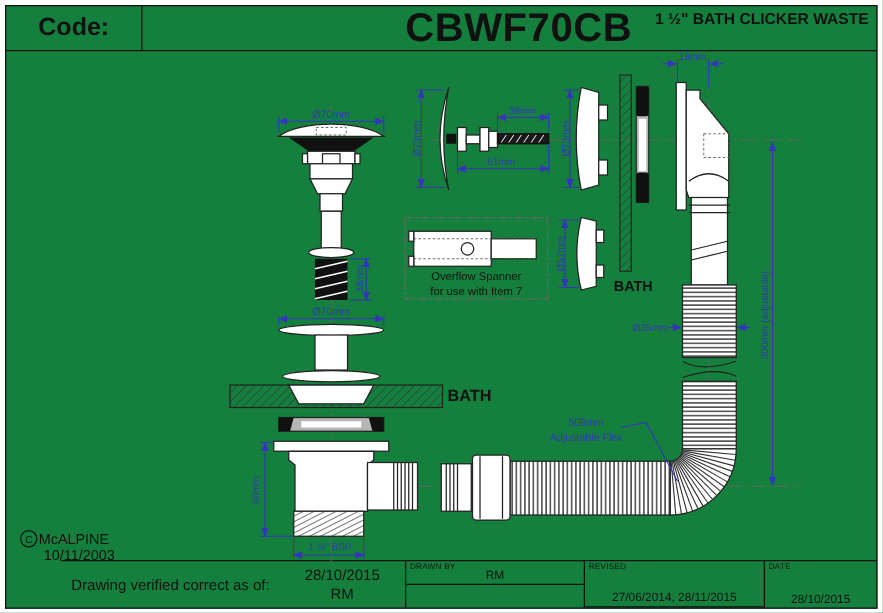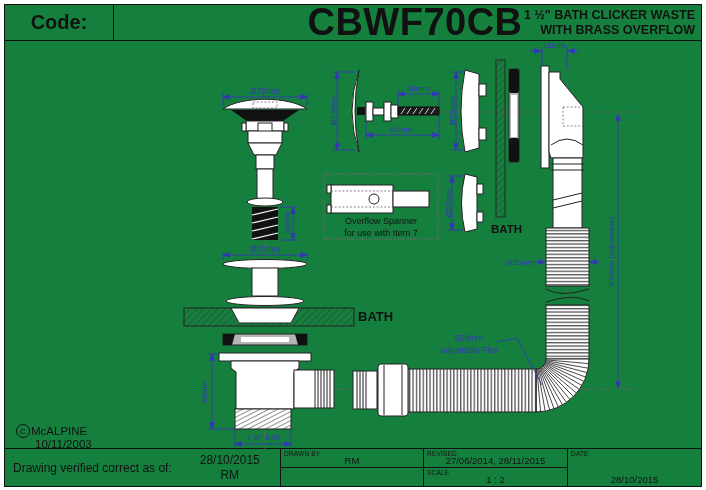--- a/index.html
+++ b/index.html
@@ -3,27 +3,27 @@
 <meta charset="utf-8">
 <style>
   html,body{margin:0;padding:0;background:#fff;width:706px;height:490px;overflow:hidden;
     font-family:"Liberation Sans", sans-serif;}
   .page{position:absolute;left:4px;top:4px;width:696px;height:481px;border:1.6px solid #111;
     display:flex;flex-direction:column;background:#15803d;}
   .hdr{position:relative;height:35px;border-bottom:1.4px solid #111;flex:0 0 auto;}
   .hdr .code-cell{position:absolute;left:0;top:0;bottom:0;width:108px;border-right:1.2px solid #111;
     display:flex;align-items:center;justify-content:center;font-size:20px;font-weight:bold;color:#111;}
   .hdr .code-value{position:absolute;left:260px;top:0;width:300px;height:35px;display:flex;
-    align-items:center;justify-content:center;font-size:38px;font-weight:bold;letter-spacing:.5px;color:#111;}
+    align-items:center;justify-content:center;font-size:32px;font-weight:bold;letter-spacing:.5px;color:#111;}
   .hdr .title-block{position:absolute;right:6px;top:3px;text-align:right;font-size:12.5px;
     font-weight:bold;line-height:1.2;color:#111;}
   .draw{position:relative;flex:1 1 auto;}
   .draw svg{position:absolute;left:0;top:0;}
   .ftr{flex:0 0 auto;height:37px;border-top:1.3px solid #111;display:grid;
-    grid-template-columns:276px 143px 144px 1fr;}
+    grid-template-columns:276px 143px 144px 1fr;margin-left:44px;}
   .fcell{position:relative;border-right:1.2px solid #111;}
   .fcell:last-child{border-right:none;}
   .fcell .rows{display:flex;flex-direction:column;height:100%;}
   .frow{position:relative;flex:1 1 50%;display:flex;align-items:flex-end;justify-content:center;
     padding-bottom:1px;}
   .frow.divided{border-bottom:1px solid #111;}
   .tiny-label{position:absolute;left:3px;top:1px;font-size:6.5px;color:#111;letter-spacing:.2px;}
   .fval{font-size:9.5px;color:#111;}
   .verify-cell{display:flex;align-items:center;}
   .verify-label{font-size:12px;color:#111;padding-left:8px;}
@@ -43,21 +43,20 @@
 </head>
 <body>
 
 <div class="page">
 
   <div class="hdr">
     <div class="code-cell">Code:</div>
     <div class="code-value">CBWF70CB</div>
     <div class="title-block">
       <div>1 ½" BATH CLICKER WASTE</div>
-      <div>WITH BRASS OVERFLOW</div>
     </div>
   </div>
 
   <div class="draw">
   <svg width="696" height="410" viewBox="4 39 696 410">
     <defs>
       <marker id="ar" viewBox="0 0 10 10" refX="9" refY="5" markerWidth="7.5" markerHeight="7.5" markerUnits="userSpaceOnUse" orient="auto-start-reverse">
         <path d="M0,1 L10,5 L0,9 z" fill="#3535bb"></path>
       </marker>
       <pattern id="hatch" width="5" height="5" patternUnits="userSpaceOnUse" patternTransform="rotate(45)">
@@ -320,24 +319,20 @@
         </div>
         <div class="frow"></div>
       </div>
     </div>
     <div class="fcell">
       <div class="rows">
         <div class="frow divided">
           <span class="tiny-label">REVISED</span>
           <span class="fval">27/06/2014, 28/11/2015</span>
         </div>
-        <div class="frow">
-          <span class="tiny-label">SCALE</span>
-          <span class="fval">1 : 2</span>
-        </div>
       </div>
     </div>
     <div class="fcell">
       <div class="rows">
         <div class="frow">
           <span class="tiny-label">DATE</span>
           <span class="fval">28/10/2015</span>
         </div>
       </div>
     </div>

